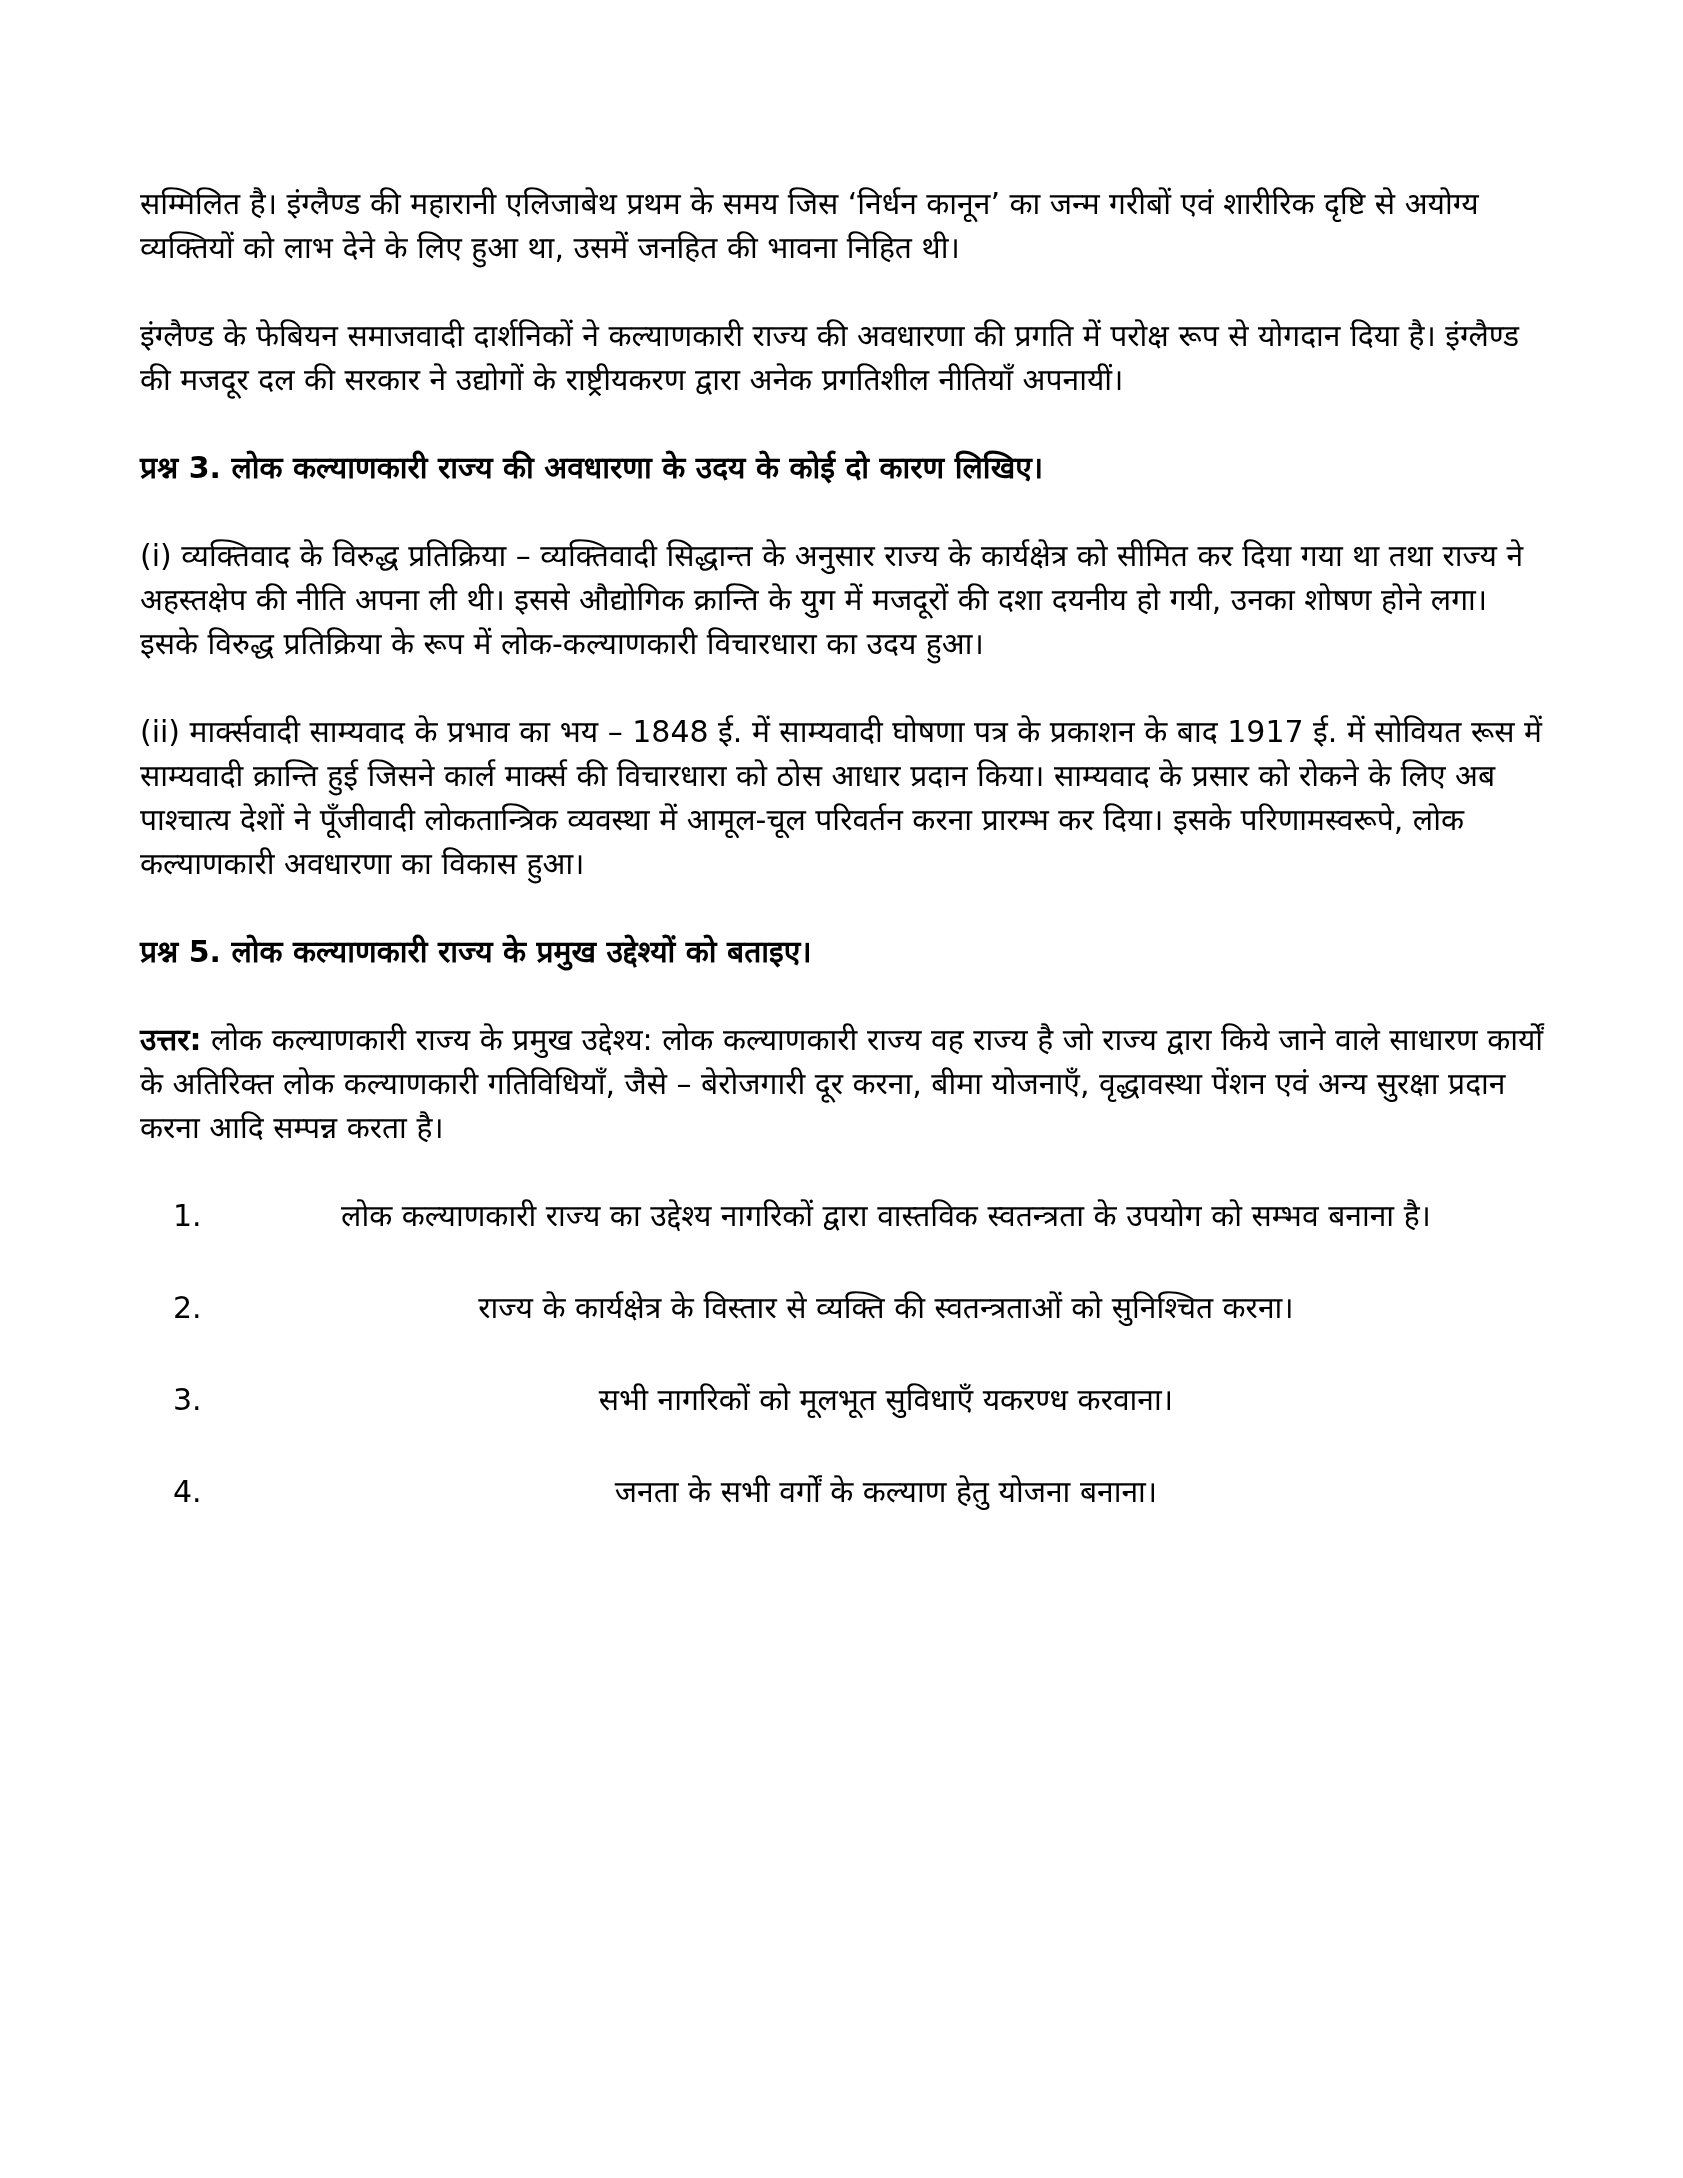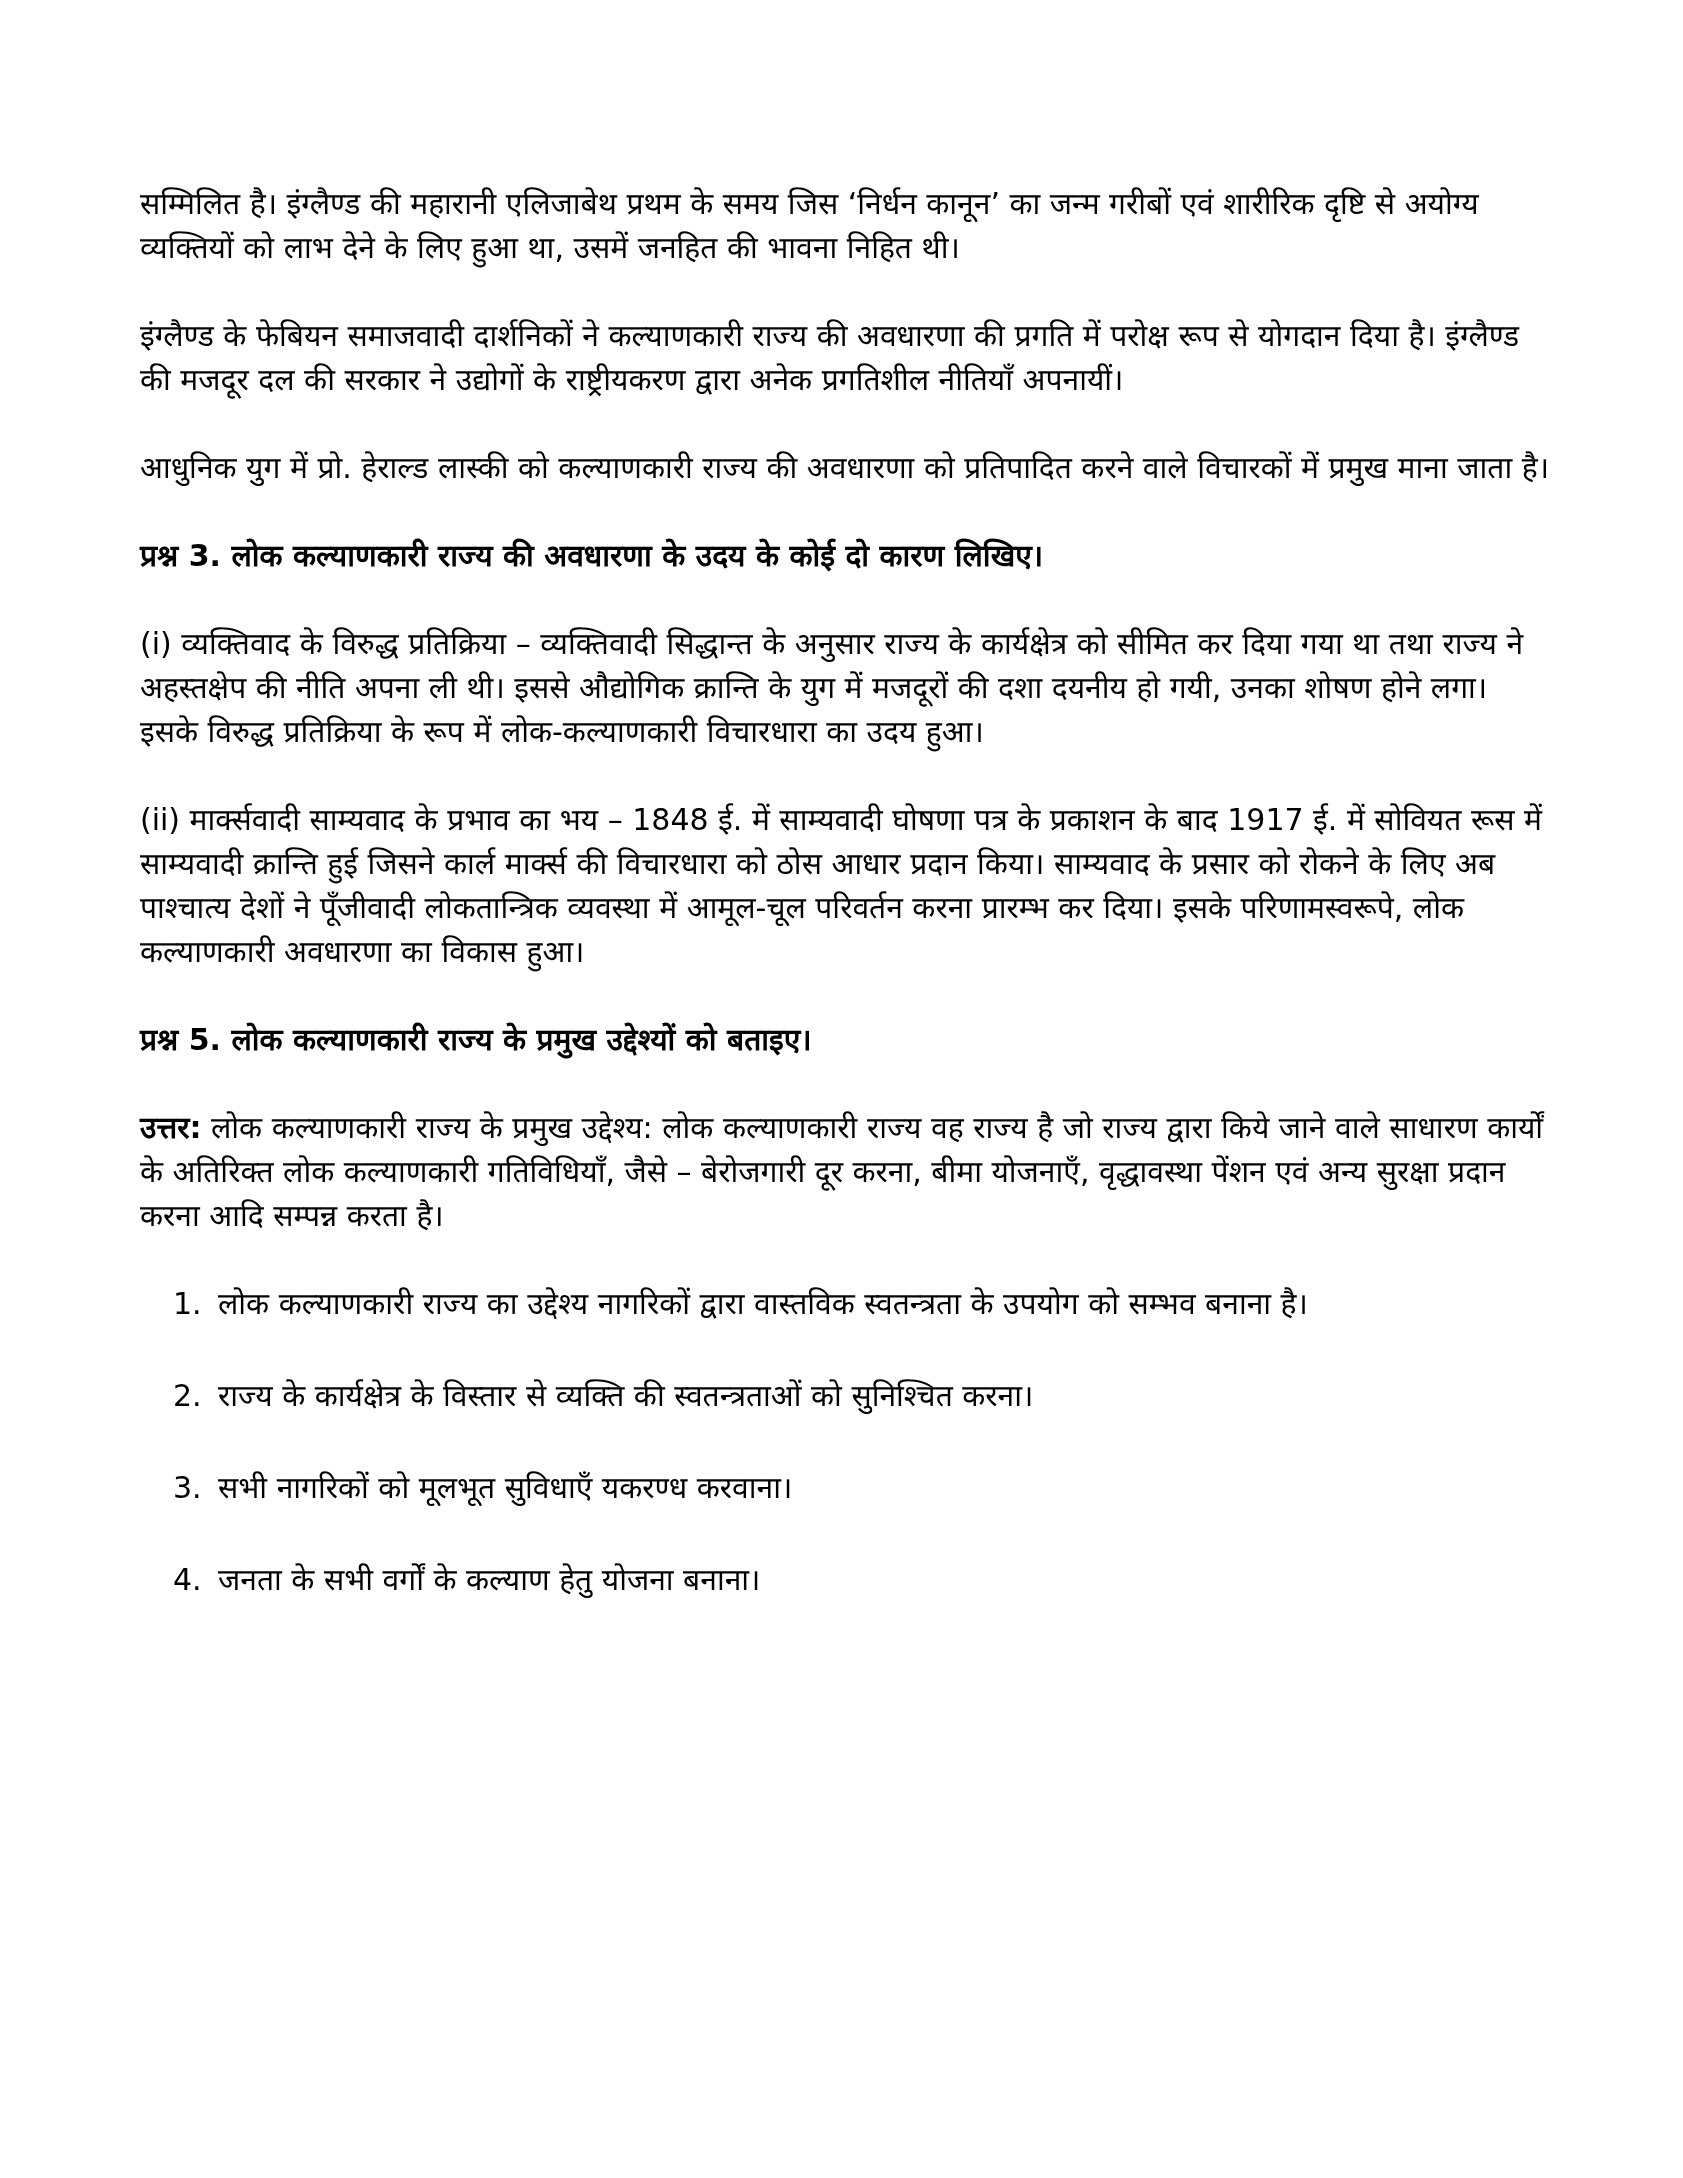--- a/index.html
+++ b/index.html
@@ -48,33 +48,33 @@
     align-items: flex-start;
     margin: 0 0 48px 0;
     padding-left: 33px;
   }
   .objective .num {
     flex: 0 0 auto;
     min-width: 45px;
   }
   .objective .obj-text {
     flex: 1 1 auto;
+    text-align: center;
   }
 </style>
 </head>
 <body>
 
 <div class="page">
   <div class="content">
 
     <p class="para">सम्मिलित है। इंग्लैण्ड की महारानी एलिजाबेथ प्रथम के समय जिस ‘निर्धन कानून’ का जन्म गरीबों एवं शारीरिक दृष्टि से अयोग्य व्यक्तियों को लाभ देने के लिए हुआ था, उसमें जनहित की भावना निहित थी।</p>
 
     <p class="para">इंग्लैण्ड के फेबियन समाजवादी दार्शनिकों ने कल्याणकारी राज्य की अवधारणा की प्रगति में परोक्ष रूप से योगदान दिया है। इंग्लैण्ड की मजदूर दल की सरकार ने उद्योगों के राष्ट्रीयकरण द्वारा अनेक प्रगतिशील नीतियाँ अपनायीं।</p>
 
-    <p class="para">आधुनिक युग में प्रो. हेराल्ड लास्की को कल्याणकारी राज्य की अवधारणा को प्रतिपादित करने वाले विचारकों में प्रमुख माना जाता है।</p>
 
     <p class="q-heading">प्रश्न 3. लोक कल्याणकारी राज्य की अवधारणा के उदय के कोई दो कारण लिखिए।</p>
 
 
     <p class="para">(i) व्यक्तिवाद के विरुद्ध प्रतिक्रिया – व्यक्तिवादी सिद्धान्त के अनुसार राज्य के कार्यक्षेत्र को सीमित कर दिया गया था तथा राज्य ने अहस्तक्षेप की नीति अपना ली थी। इससे औद्योगिक क्रान्ति के युग में मजदूरों की दशा दयनीय हो गयी, उनका शोषण होने लगा। इसके विरुद्ध प्रतिक्रिया के रूप में लोक-कल्याणकारी विचारधारा का उदय हुआ।</p>
 
     <p class="para">(ii) मार्क्सवादी साम्यवाद के प्रभाव का भय – 1848 ई. में साम्यवादी घोषणा पत्र के प्रकाशन के बाद 1917 ई. में सोवियत रूस में साम्यवादी क्रान्ति हुई जिसने कार्ल मार्क्स की विचारधारा को ठोस आधार प्रदान किया। साम्यवाद के प्रसार को रोकने के लिए अब पाश्चात्य देशों ने पूँजीवादी लोकतान्त्रिक व्यवस्था में आमूल-चूल परिवर्तन करना प्रारम्भ कर दिया। इसके परिणामस्वरूपे, लोक कल्याणकारी अवधारणा का विकास हुआ।</p>
 
     <p class="q-heading">प्रश्न 5. लोक कल्याणकारी राज्य के प्रमुख उद्देश्यों को बताइए।</p>
 

